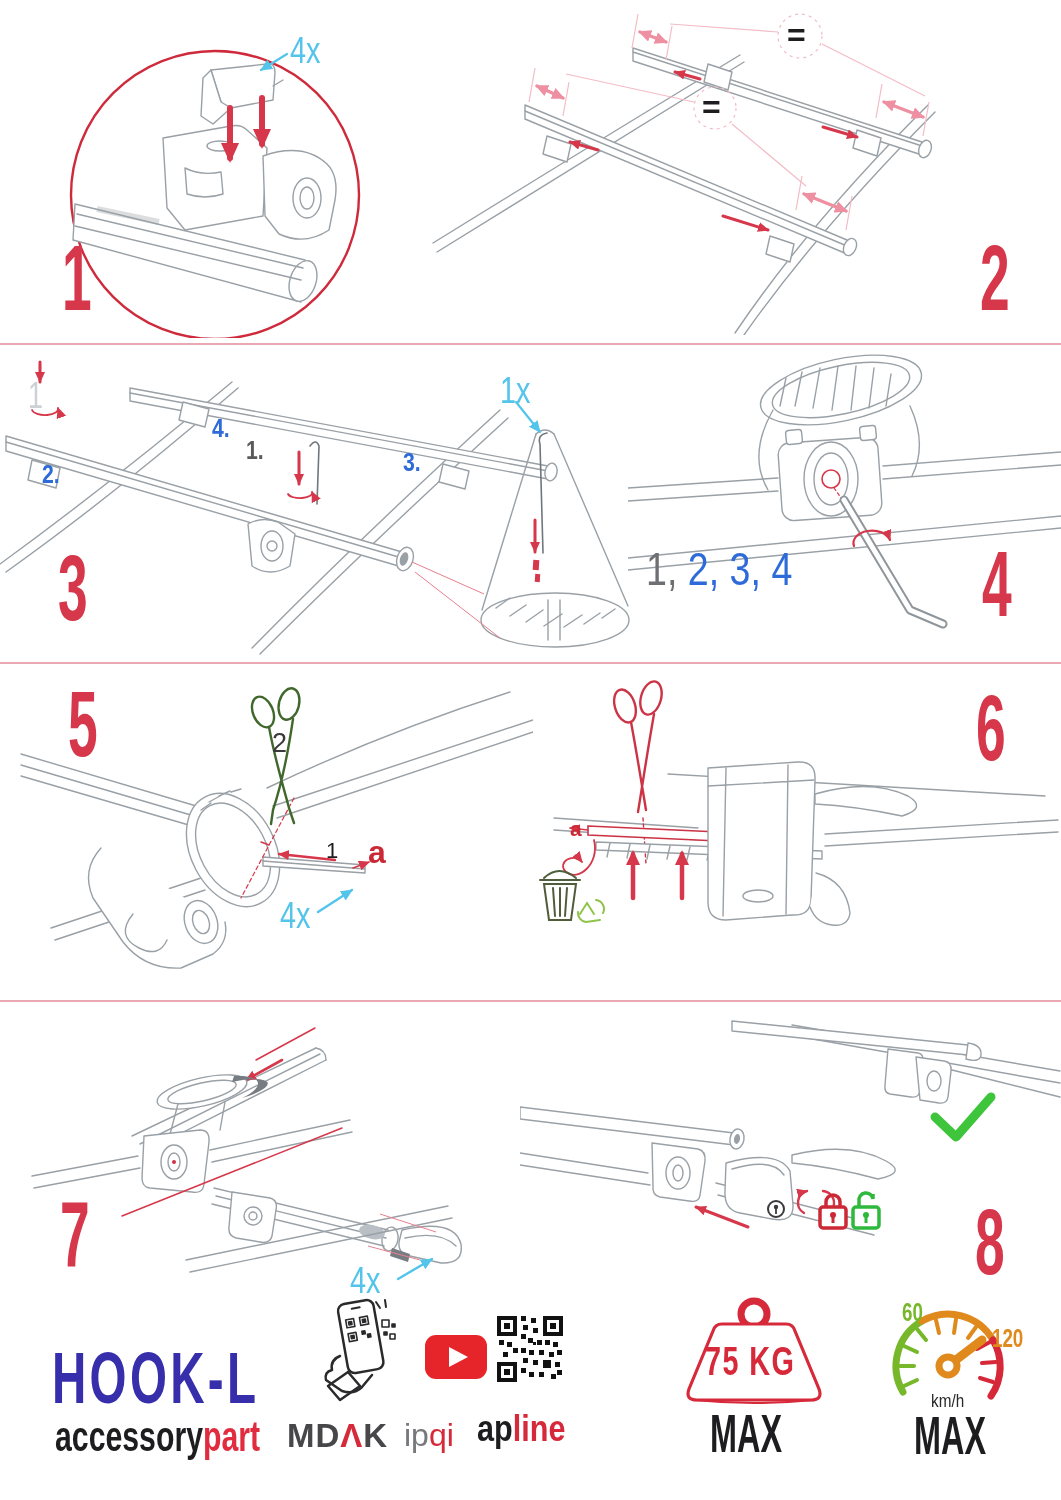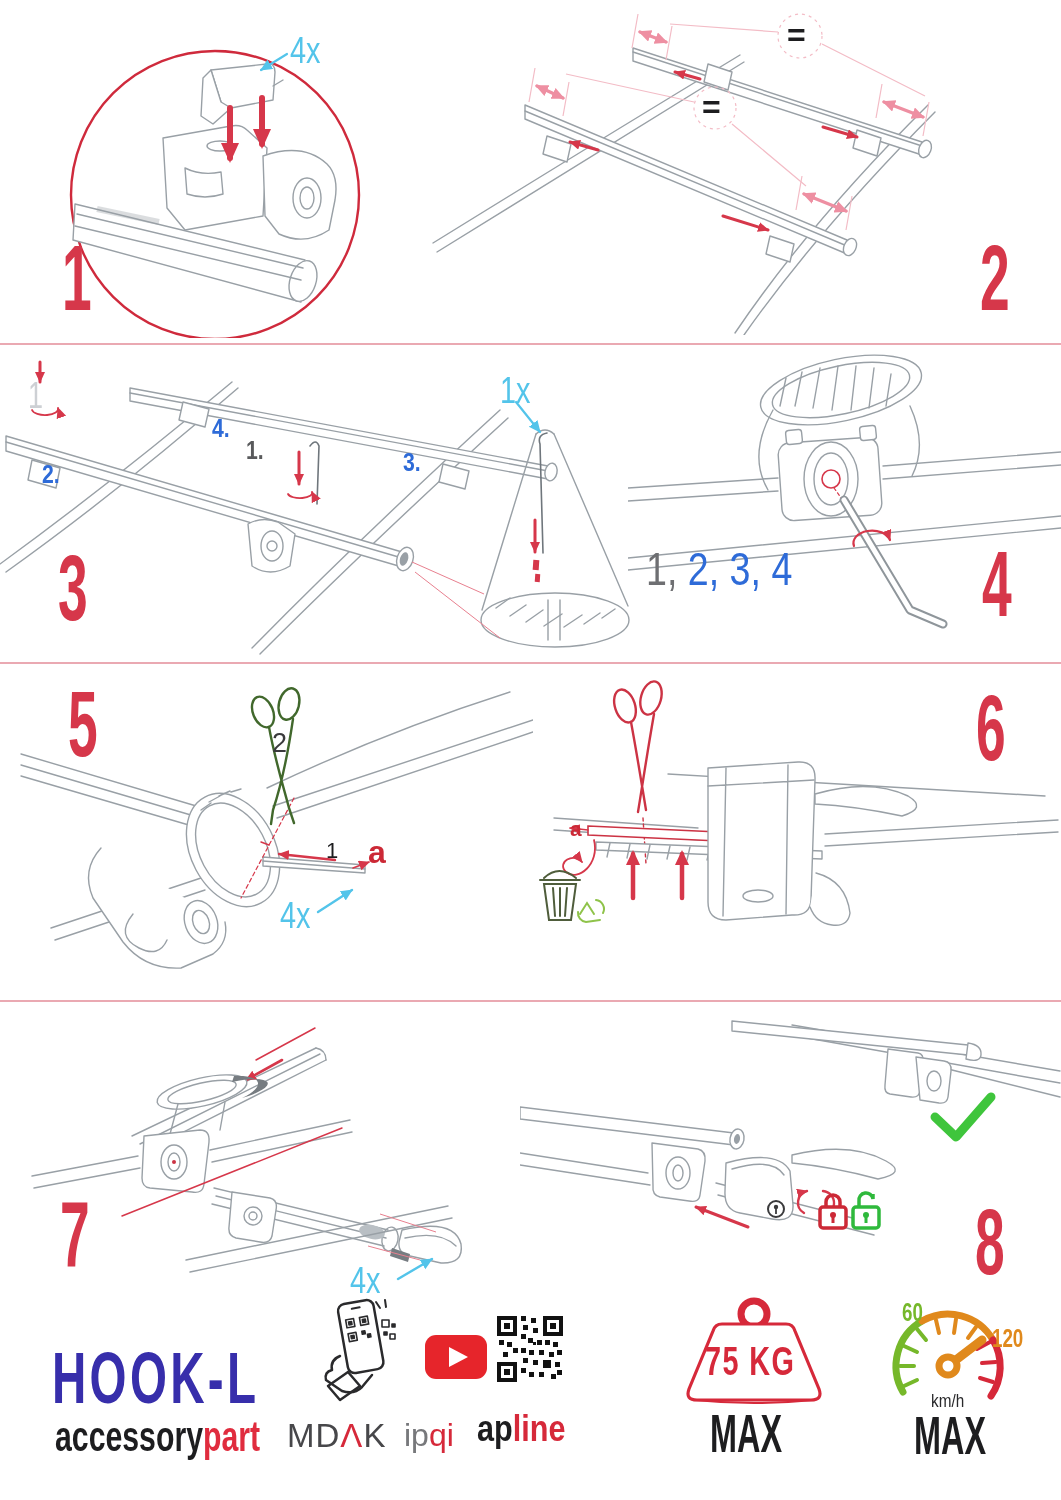--- a/index.html
+++ b/index.html
@@ -18,21 +18,21 @@
   .eq{color:#1d1d1f;font-size:32px;font-weight:bold;}
   .seq{font-size:47px;color:#6e6f72;transform:scaleX(0.8);}
   .seq .b2{color:#2e6bd8;}
   .cutlbl{color:#3a3a3c;font-size:27px;}
   .striplbl{color:#1d1d1f;font-size:22px;}
   .dima{color:#cc2936;font-size:32px;font-weight:bold;}
   .dima6{color:#cc2936;font-size:21px;font-weight:bold;}
   .hook{color:#372eab;font-size:72px;font-weight:bold;transform:scaleX(0.66);letter-spacing:5px;}
   .accpart{color:#1d1d1f;font-size:42px;font-weight:bold;transform:scaleX(0.72);}
   .accpart .red{color:#e02c3e;}
-  .mdak{color:#47474a;font-size:33px;font-weight:normal;letter-spacing:1px;}
+  .mdak{color:#47474a;font-size:33px;font-weight:bold;letter-spacing:1px;}
   .mdak .red{color:#d6293a;}
   .ipqi{color:#77787b;font-size:32px;}
   .ipqi .red{color:#d6293a;}
   .apline{color:#1d1d1f;font-size:36px;font-weight:bold;transform:scaleX(0.85);}
   .apline .red{color:#d6293a;}
   .kg{color:#d6293a;font-size:40px;font-weight:bold;transform:scaleX(0.72);letter-spacing:2px;}
   .max{color:#1d1d1f;font-size:54px;font-weight:bold;transform:scaleX(0.6);}
   .g60{color:#76b82a;font-size:25px;font-weight:bold;transform:scaleX(0.75);}
   .g120{color:#e0891c;font-size:25px;font-weight:bold;transform:scaleX(0.75);}
   .kmh{color:#2a2a2c;font-size:18px;transform:scaleX(0.85);}

